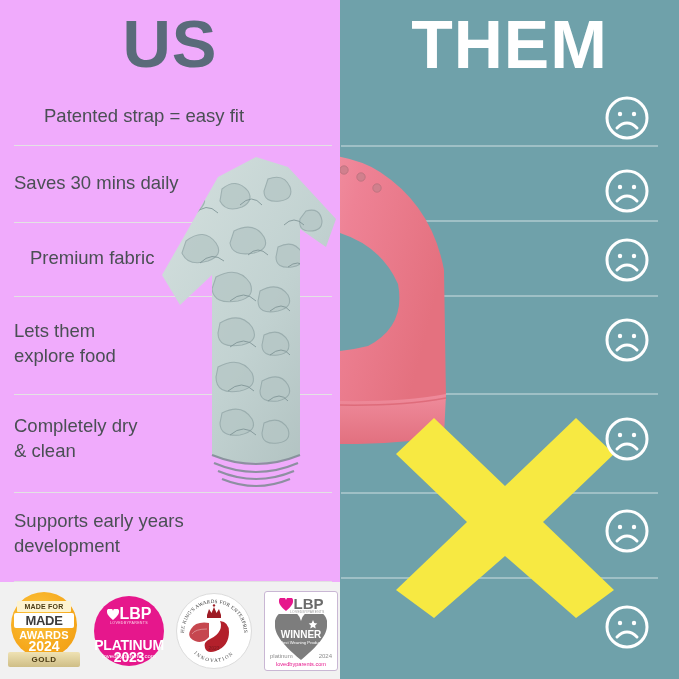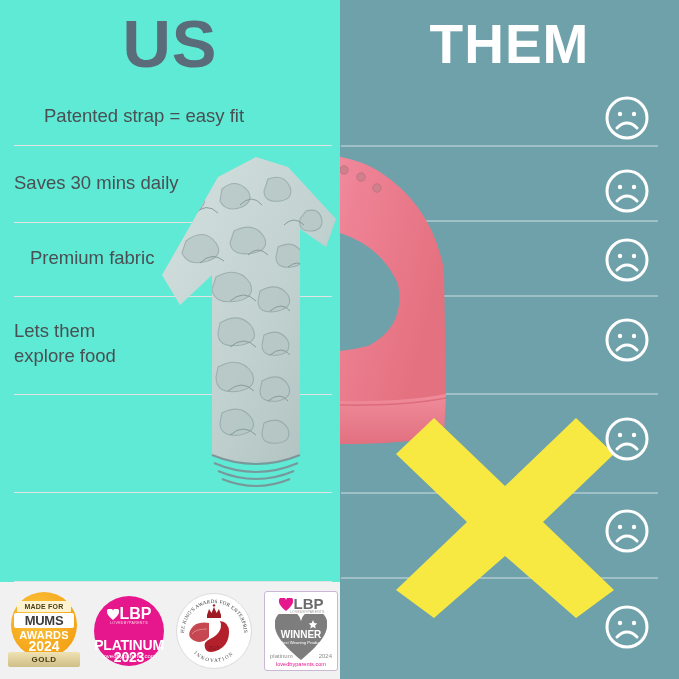--- a/index.html
+++ b/index.html
@@ -12,38 +12,38 @@
   #root{
     position:relative;
     width:679px;height:679px;
     background:#f1f1f1;
     overflow:hidden;
   }
 
   
   .panel-left{
     position:absolute;left:0;top:0;width:340px;height:679px;
-    background:#5eead4;
+    background:#f0abfc;
   }
   .panel-right{
     position:absolute;left:340px;top:0;width:339px;height:679px;
     background:#6fa1aa;
   }
 
   
   .us-title{
     position:absolute;left:0;top:6px;width:340px;
     text-align:center;
     font-size:67px;font-weight:bold;letter-spacing:1px;
     color:#5a6b7a;line-height:76px;
   }
   .them-title{
     position:absolute;left:340px;top:6px;width:339px;
     text-align:center;
-    font-size:55px;font-weight:bold;letter-spacing:1px;
+    font-size:68px;font-weight:bold;letter-spacing:1px;
     color:#ffffff;line-height:76px;
   }
 
   
   .features{
     position:absolute;left:0;top:85px;width:340px;
   }
   .feature-row{
     position:relative;
     box-sizing:border-box;
@@ -242,20 +242,28 @@
       </div>
       <div class="feature-row" style="height:75px;text-align:center;">
         <div class="feature-text">Saves 30 mins daily</div>
       </div>
       <div class="feature-row" style="height:75px;margin-left:16px;">
         <div class="feature-text">Premium fabric</div>
       </div>
       <div class="feature-row" style="height:95px;">
         <div class="feature-text">Lets them
 explore food</div>
+      </div>
+      <div class="feature-row" style="height:95px;">
+        <div class="feature-text">Completely dry
+&amp; clean</div>
+      </div>
+      <div class="feature-row" style="height:95px;">
+        <div class="feature-text">Supports early years
+development</div>
       </div>
 
     </div>
 
     <div class="divider-left" style="top:145px;"></div>
     <div class="divider-left" style="top:222px;"></div>
     <div class="divider-left" style="top:296px;"></div>
     <div class="divider-left" style="top:394px;"></div>
     <div class="divider-left" style="top:492px;"></div>
   </div>
@@ -388,21 +396,21 @@
     <circle cx="30" cy="19" r="2.2" fill="#ffffff"></circle>
     <path d="M13 33 Q23 23 33 33" fill="none" stroke="#ffffff" stroke-width="3" stroke-linecap="round"></path>
   </svg>
 
   <div class="badge-sep"></div>
   <div class="badge-strip">
 
     <div class="badge b1">
       <div class="circ"></div>
       <div class="t-made">MADE FOR</div>
-      <div class="t-mums">MUMS</div>
+      <div class="t-mums">MADE</div>
       <div class="t-aw">AWARDS</div>
       <div class="t-yr">2024</div>
       <div class="ribbon">GOLD</div>
     </div>
 
     <div class="badge b2">
       <div class="circ"></div>
       <div class="lbp-row">
         <svg class="heart" viewBox="0 0 12 11">
           <path d="M6 11 C1 7 0 4.5 0 3 A3 3 0 0 1 6 2 A3 3 0 0 1 12 3 C12 4.5 11 7 6 11 Z" fill="#ffffff"></path>

